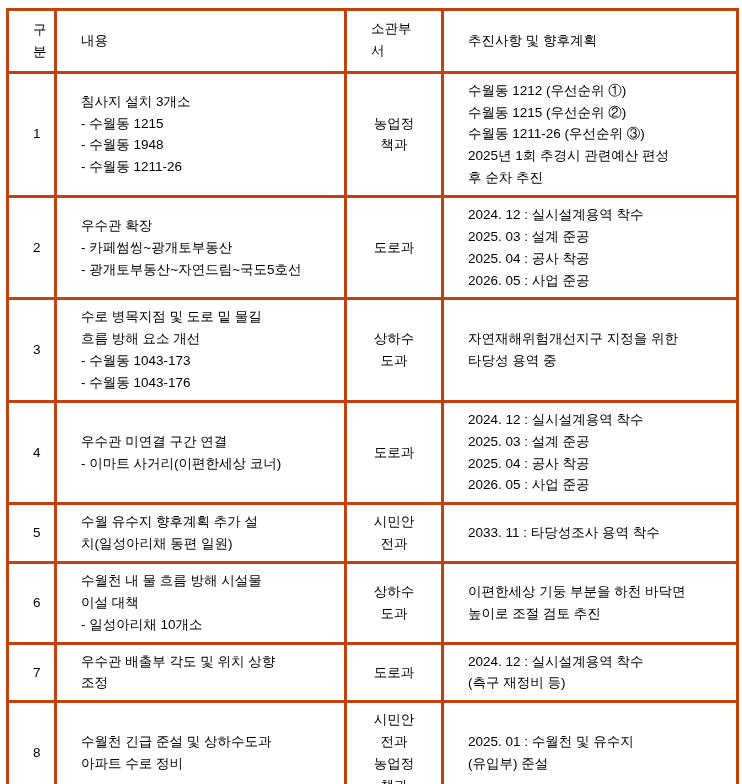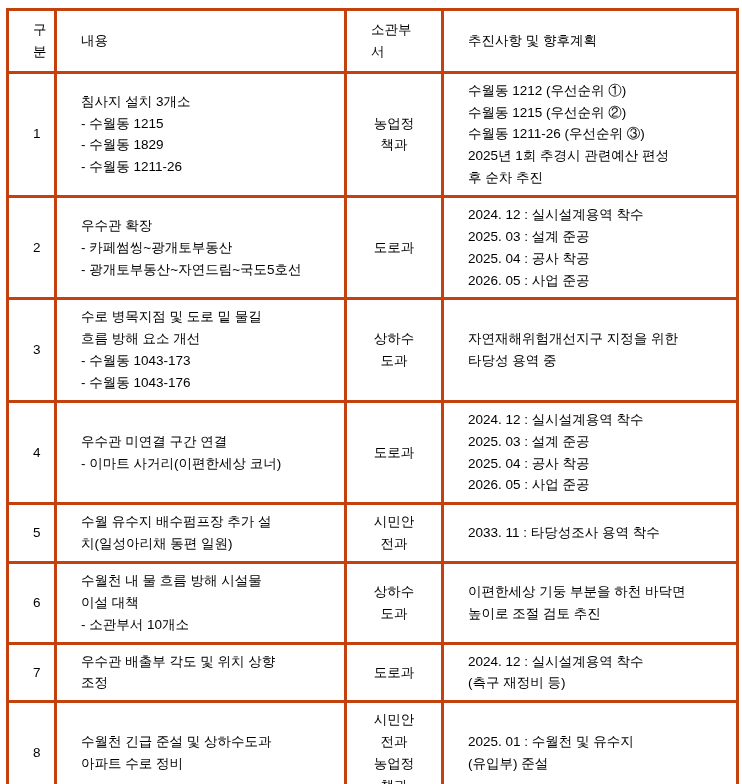--- a/index.html
+++ b/index.html
@@ -37,21 +37,21 @@
     padding: 6px 24px;
     line-height: 1.62;
   }
   table.plan thead th {
     font-weight: normal;
     text-align: left;
     padding-top: 8px;
     padding-bottom: 8px;
   }
   th.h-no { text-align: center; }
-  th.h-dept { text-align: center; }
+  th.h-dept { text-align: center; font-family: Liberation Mono, monospace; }
 
   td.no {
     text-align: center;
     vertical-align: middle;
   }
   td.dept {
     text-align: center;
     vertical-align: middle;
     white-space: pre-line;
     border-radius: 23px;
@@ -78,21 +78,21 @@
         <th class="h-body">내용</th>
         <th class="h-dept">소관부서</th>
         <th class="h-plan">추진사항 및 향후계획</th>
       </tr>
     </thead>
     <tbody>
       <tr>
         <td class="no">1</td>
         <td class="body">침사지 설치 3개소
  - 수월동 1215
- - 수월동 1829
+ - 수월동 1948
  - 수월동 1211-26</td>
         <td class="dept">농업정책과</td>
         <td class="plan">수월동 1212 (우선순위 ①)
 수월동 1215 (우선순위 ②)
 수월동 1211-26 (우선순위 ③)
 2025년 1회 추경시 관련예산 편성
 후 순차 추진</td>
       </tr>
       <tr>
         <td class="no">2</td>
@@ -120,30 +120,30 @@
         <td class="body">우수관 미연결 구간 연결
  - 이마트 사거리(이편한세상 코너)</td>
         <td class="dept">도로과</td>
         <td class="plan">2024. 12 : 실시설계용역 착수
 2025. 03 : 설계 준공
 2025. 04 : 공사 착공
 2026. 05 : 사업 준공</td>
       </tr>
       <tr>
         <td class="no">5</td>
-        <td class="body">수월 유수지 배수펌프장 추가 설
+        <td class="body">수월 유수지 향후계획 추가 설
 치(일성아리채 동편 일원)</td>
         <td class="dept">시민안전과</td>
         <td class="plan">2033. 11 : 타당성조사 용역 착수</td>
       </tr>
       <tr>
         <td class="no">6</td>
         <td class="body">수월천 내 물 흐름 방해 시설물
 이설 대책
- - 소관부서 10개소</td>
+ - 일성아리채 10개소</td>
         <td class="dept">상하수도과</td>
         <td class="plan">이편한세상 기둥 부분을 하천 바닥면
 높이로 조절 검토 추진</td>
       </tr>
       <tr>
         <td class="no">7</td>
         <td class="body">우수관 배출부 각도 및 위치 상향
 조정</td>
         <td class="dept">도로과</td>
         <td class="plan">2024. 12 : 실시설계용역 착수

